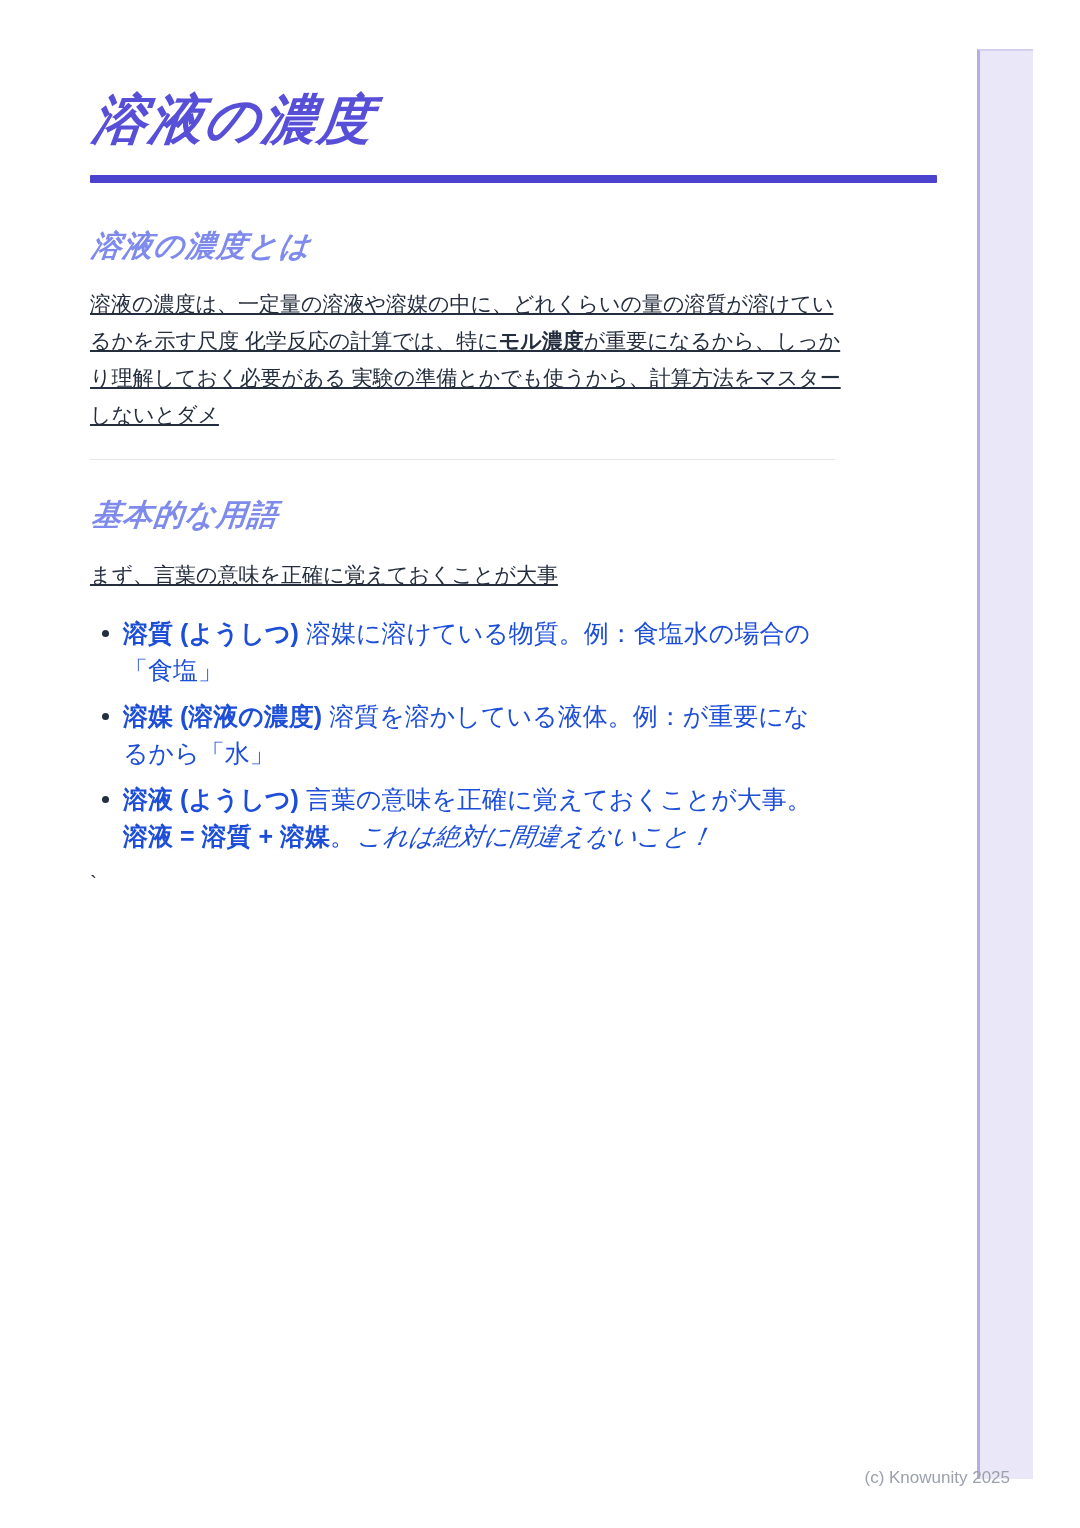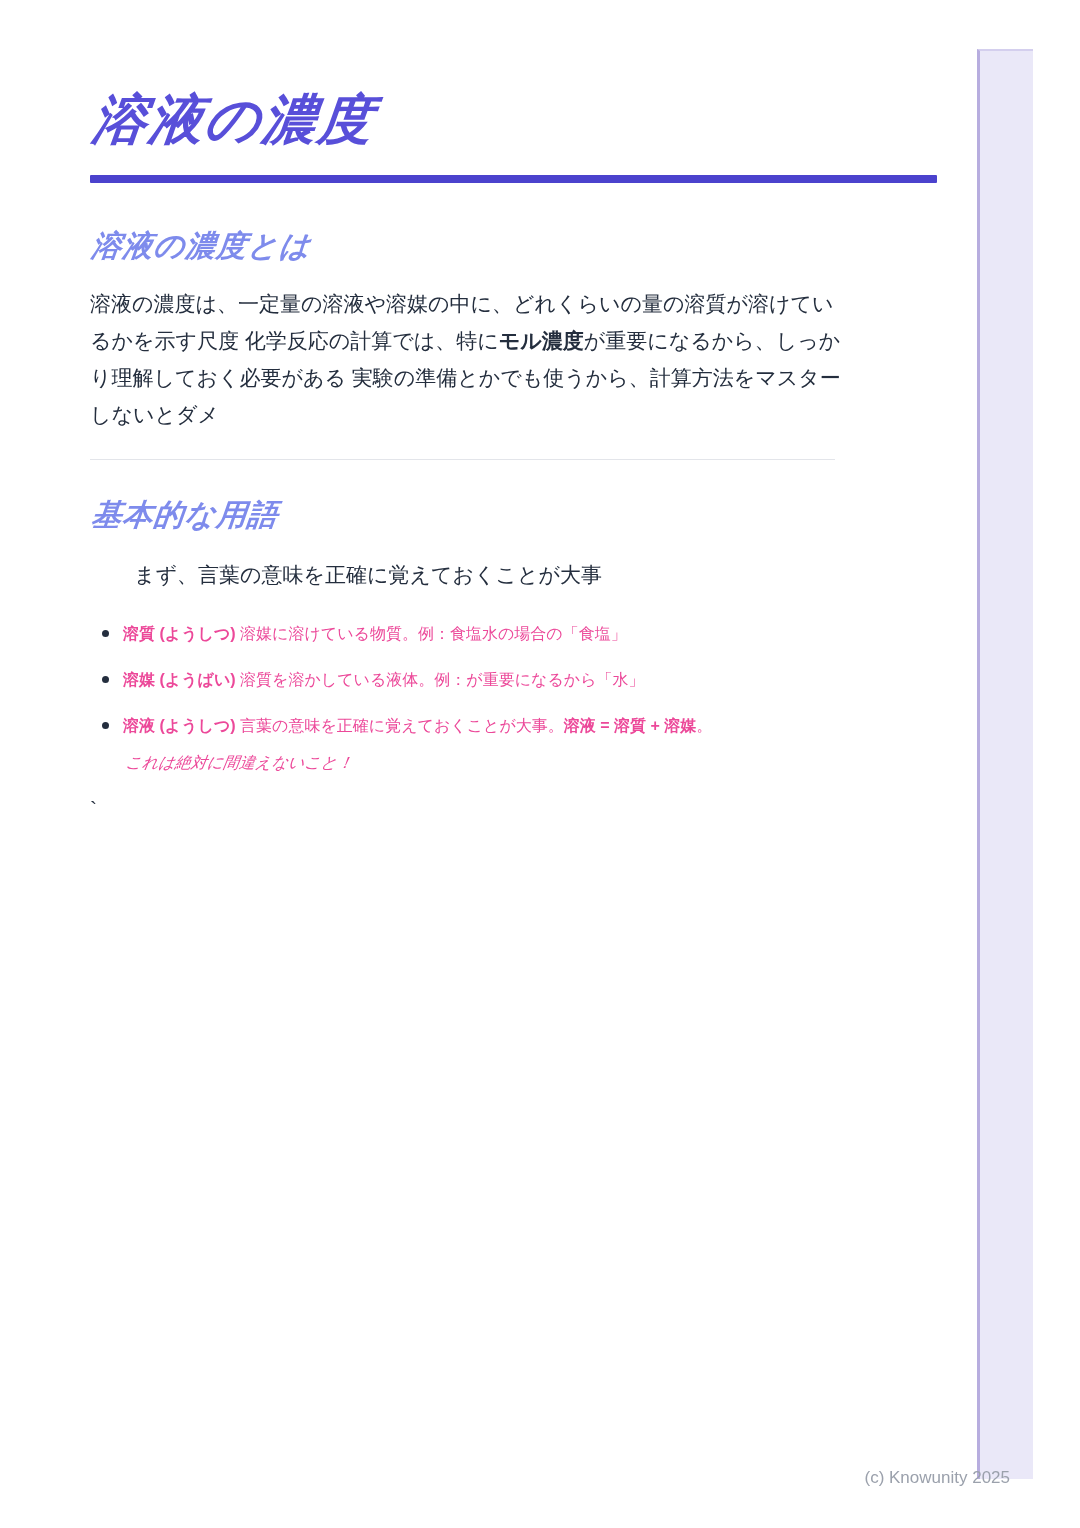--- a/index.html
+++ b/index.html
@@ -53,41 +53,42 @@
     transform: skewX(-6deg);
     transform-origin: 0 100%;
     letter-spacing: 1px;
   }
   h2.first { margin-top: 46px; }
   h2.second { margin-top: 38px; }
   p.body-text {
     font-size: 21px;
     line-height: 37px;
     color: #242e3e;
+    text-decoration: underline;
   }
   p.lead { margin-top: 22px; }
-  p.terms-intro { margin-top: 24px; margin-left: 44px; }
+  p.terms-intro { margin-top: 24px; }
   .soft-divider {
     margin-top: 26px;
     width: 745px;
     height: 0;
     border: none;
     border-top: 1px solid #e3e5ea;
   }
   ul.terms-list {
     margin-top: 22px;
     padding-left: 33px;
     list-style: none;
     width: 740px;
   }
   ul.terms-list li {
     position: relative;
-    font-size: 16px;
+    font-size: 25px;
     line-height: 37px;
-    color: #ec4899;
+    color: #1d4ed8;
     margin-bottom: 9px;
   }
   ul.terms-list li .bullet-dot {
     position: absolute;
     left: -21px; top: 15px;
     width: 7px; height: 7px;
     border-radius: 50%;
     background: #242e3e;
   }
   .b { font-weight: 800; }
@@ -133,21 +134,21 @@
 
   <h2 class="section-heading second">基本的な用語</h2>
 
   <p class="body-text terms-intro">まず、言葉の意味を正確に覚えておくことが大事</p>
 
   <ul class="terms-list">
     <li>
       <span class="bullet-dot"></span><span class="b">溶質 (ようしつ)</span><span> 溶媒に溶けている物質。例：食塩水の場合の「食塩」</span>
     </li>
     <li>
-      <span class="bullet-dot"></span><span class="b">溶媒 (ようばい)</span><span> 溶質を溶かしている液体。例：が重要になるから「水」</span>
+      <span class="bullet-dot"></span><span class="b">溶媒 (溶液の濃度)</span><span> 溶質を溶かしている液体。例：が重要になるから「水」</span>
     </li>
     <li>
       <span class="bullet-dot"></span><span class="b">溶液 (ようしつ)</span><span> 言葉の意味を正確に覚えておくことが大事。</span><span class="b">溶液 = 溶質 + 溶媒</span><span>。</span><span class="it-run">これは絶対に間違えないこと！</span>
     </li>
   </ul>
 
   <div class="stray-tick">`</div>
 
 </div>
 

